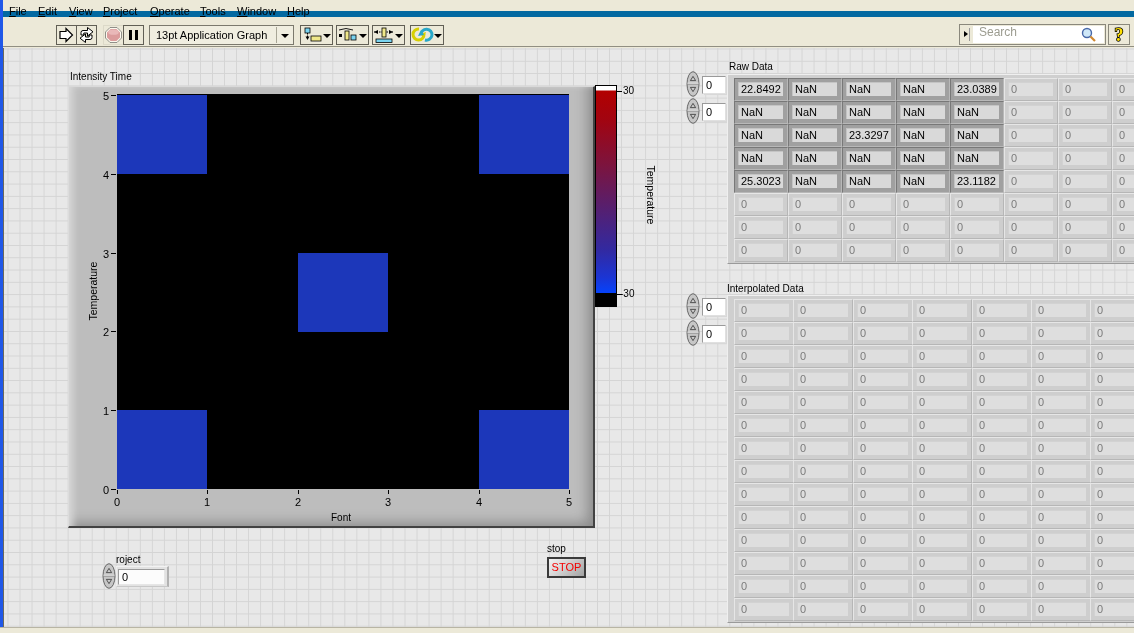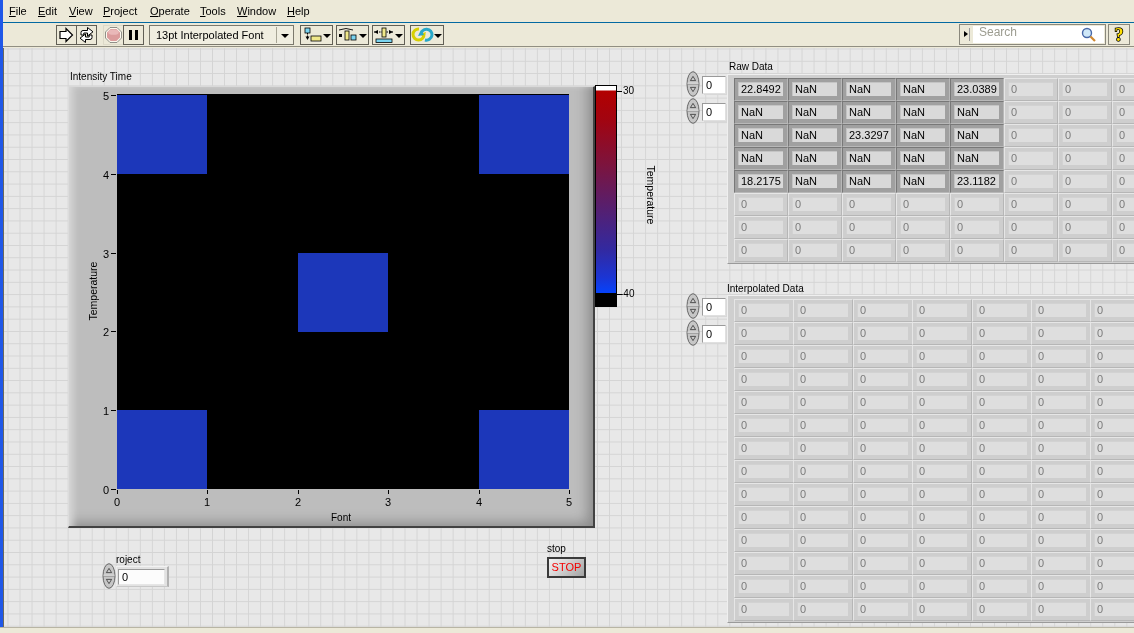--- a/index.html
+++ b/index.html
@@ -1,17 +1,17 @@
 <!DOCTYPE html>
 <html><head><meta charset="utf-8">
 <style>
 *{margin:0;padding:0;box-sizing:border-box}
 html,body{width:1134px;height:633px;overflow:hidden;font-family:"Liberation Sans",sans-serif;background:#ece9d8;position:relative}
 
-#menubar{position:absolute;left:0;top:0;width:1134px;height:23px;background:#ece9d8;border-bottom:1px solid #0369a1}
+#menubar{position:absolute;left:0;top:0;width:1134px;height:17px;background:#ece9d8;border-bottom:6px solid #0369a1}
 #menubar span{position:absolute;top:5px;font-size:11px;color:#000}
 #menubar u{text-decoration:underline}
 #toolbar{position:absolute;left:0;top:24px;width:1134px;height:23px;background:#ece9d8;border-bottom:1px solid #918f82}
 .tbtn{position:absolute;top:25px;height:20px;background:#ece9d8;border:1px solid #615f55}
 
 #panel{position:absolute;left:4px;top:48px;width:1130px;height:579px;background:#e8e8e8;
 background-image:linear-gradient(to right,#d4d4d4 1px,transparent 1px),linear-gradient(to bottom,#d4d4d4 1px,transparent 1px);
 background-size:12.04px 12.29px;background-position:3.5px 0.5px}
 #leftedge{position:absolute;left:0;top:0;width:3px;height:627px;background:#2058e8}
 #leftline{position:absolute;left:3px;top:48px;width:1px;height:579px;background:#6b695c}
@@ -78,21 +78,21 @@
       <ellipse cx="9.5" cy="6.2" rx="5.2" ry="2.6" fill="#e9b8b8"></ellipse>
     </svg>
 </div>
 
 <div class="tbtn" style="left:123px;width:21px">
 <div style="position:absolute;left:5px;top:4px;width:3px;height:10px;background:#000"></div>
 <div style="position:absolute;left:11px;top:4px;width:3px;height:10px;background:#000"></div>
 </div>
 
 <div class="tbtn" style="left:149px;width:145px;background:#f0eee0;border-color:#7b796d">
-<div style="position:absolute;left:6px;top:3px;font-size:11px">13pt Interpolated Font</div>
+<div style="position:absolute;left:6px;top:3px;font-size:11px">13pt Application Graph</div>
 <div style="position:absolute;right:16px;top:1px;bottom:1px;width:1px;background:#a8a696"></div>
 <div style="position:absolute;right:4px;top:8px;width:0;height:0;border-left:4px solid transparent;border-right:4px solid transparent;border-top:4px solid #000"></div>
 </div>
 
 <div class="tbtn" style="left:300px;width:33px">
 <svg width="31" height="18" viewBox="0 0 31 18">
       <rect x="4" y="2" width="5" height="5" fill="#7ad4f0" stroke="#000" stroke-width="0.8"></rect>
       <line x1="6.5" y1="7" x2="6.5" y2="13" stroke="#000" stroke-dasharray="1.5 1"></line>
       <path d="M6.5 14 L4.5 10.5 L8.5 10.5 Z" fill="#000"></path>
       <rect x="10" y="10" width="10" height="5" fill="#f0e88a" stroke="#000" stroke-width="0.8"></rect>
@@ -176,21 +176,21 @@
 <div class="xt" style="left:469px">4</div>
 <div class="xtd" style="left:479px"></div>
 <div class="xt" style="left:559px">5</div>
 <div class="xtd" style="left:569px"></div>
 <div class="vert" style="left:58px;top:285px;width:70px;text-align:center;transform:rotate(-90deg);transform-origin:center">Temperature</div>
 <div class="lbl" style="left:331px;top:512px">Font</div>
 <div id="ramp"></div>
 <div style="position:absolute;left:617px;top:91px;width:5px;height:1px;background:#000"></div>
 <div style="position:absolute;left:617px;top:294px;width:5px;height:1px;background:#000"></div>
 <div class="lbl" style="left:623px;top:85px">30</div>
-<div class="lbl" style="left:620px;top:288px">-40</div>
+<div class="lbl" style="left:620px;top:288px">-30</div>
 <div class="vert" style="left:616px;top:189px;width:70px;text-align:center;transform:rotate(90deg);transform-origin:center">Temperature</div>
 
 <div class="lbl" style="left:729px;top:61px">Raw Data</div>
 <div class="spin" style="left:686px;top:71px"><svg width="14" height="26" viewBox="0 0 14 26">
       <ellipse cx="7" cy="13" rx="6" ry="12.3" fill="#c6c6c6" stroke="#5a5a5a" stroke-width="0.9"></ellipse>
       <line x1="1.5" y1="13" x2="12.5" y2="13" stroke="#808080"></line>
       <line x1="1.5" y1="12.2" x2="12.5" y2="12.2" stroke="#e8e8e8"></line>
       <path d="M7 5.4 L9.6 9.6 L4.4 9.6 Z" fill="#cdcdcd" stroke="#333" stroke-width="0.8"></path>
       <path d="M4.4 16.4 L9.6 16.4 L7 20.6 Z" fill="#cdcdcd" stroke="#333" stroke-width="0.8"></path>
     </svg></div>
@@ -294,21 +294,21 @@
 <div class="ic" style="left:1004px;top:147px;width:54px">
     <i>0</i>
   </div>
 <div class="ic" style="left:1058px;top:147px;width:54px">
     <i>0</i>
   </div>
 <div class="ic" style="left:1112px;top:147px;width:54px">
     <i>0</i>
   </div>
 <div class="ac" style="left:734px;top:170px;width:54px">
-    <i>18.2175</i>
+    <i>25.3023</i>
   </div>
 <div class="ac" style="left:788px;top:170px;width:54px">
     <i>NaN</i>
   </div>
 <div class="ac" style="left:842px;top:170px;width:54px">
     <i>NaN</i>
   </div>
 <div class="ac" style="left:896px;top:170px;width:54px">
     <i>NaN</i>
   </div>

